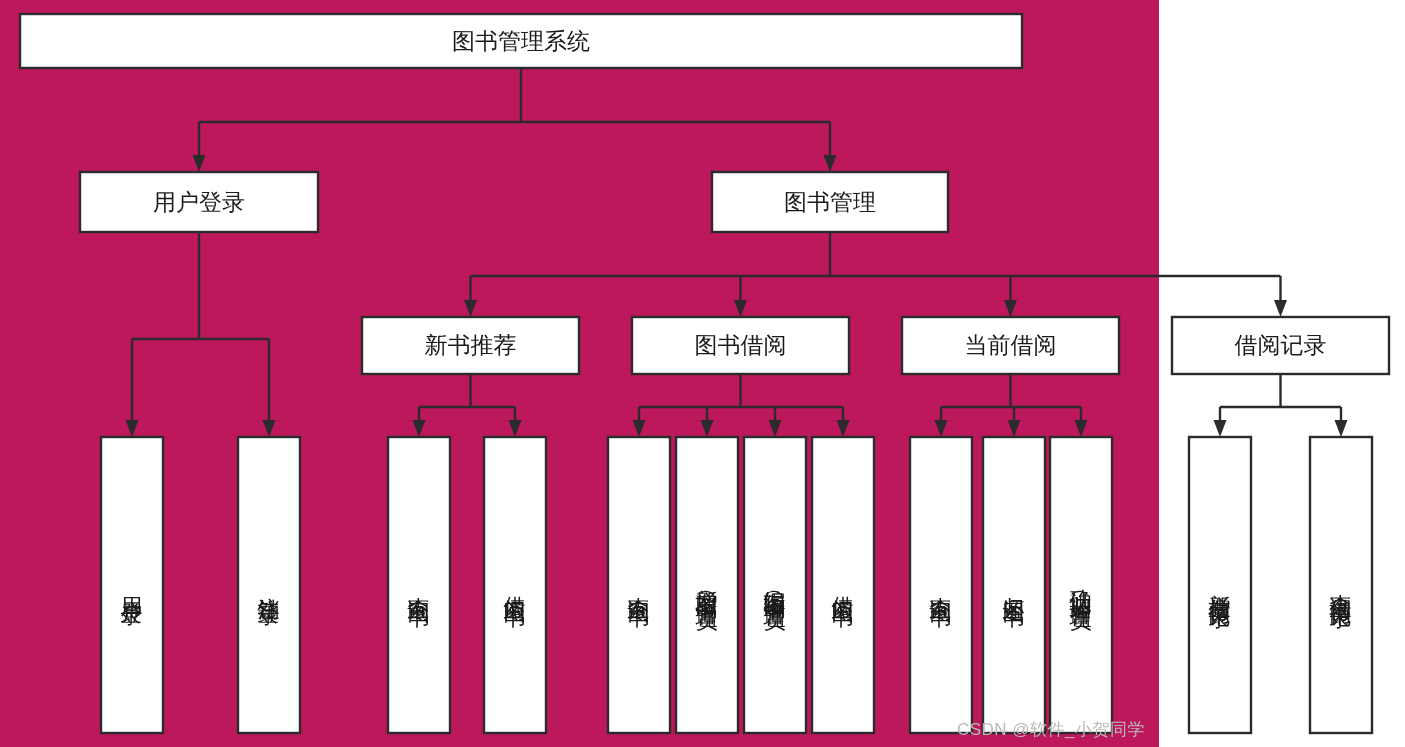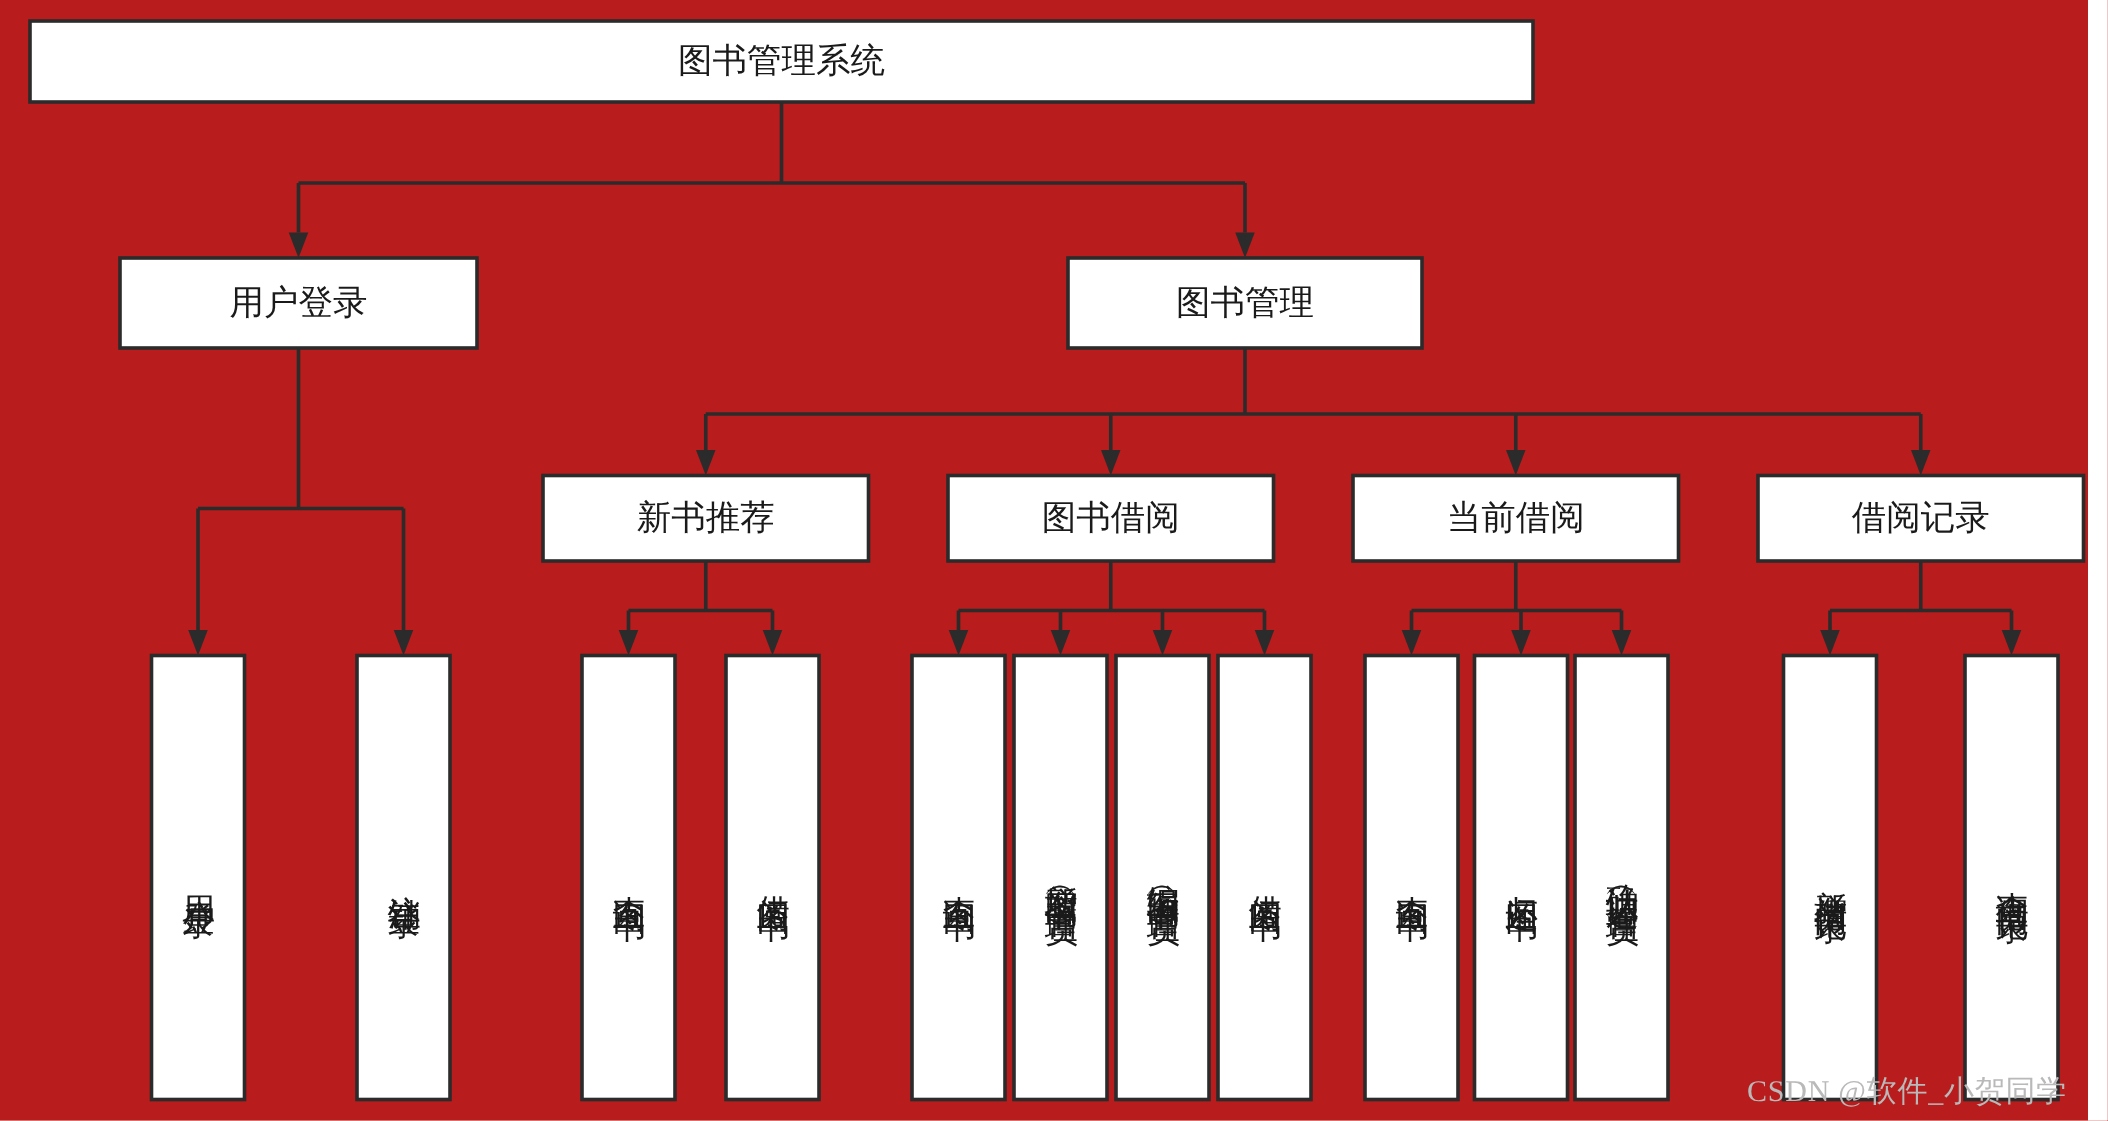--- a/index.html
+++ b/index.html
@@ -9,23 +9,23 @@
     background: #ffffff;
   }
   body {
     width: 1405px;
     height: 747px;
     font-family: "DejaVu Sans", "Liberation Sans", sans-serif;
     overflow: hidden;
   }
   #diagram-root {
     position: relative;
-    width: 1392px;
+    width: 1159px;
     height: 747px;
-    background: #b91c1c;
+    background: #be185d;
   }
   svg#flowchart {
     position: absolute;
     top: 0;
     left: 0;
     width: 1405px;
     height: 747px;
     display: block;
   }
   .node-rect {
@@ -57,22 +57,22 @@
     writing-mode: vertical-rl;
     text-orientation: upright;
     letter-spacing: 3px;
     dominant-baseline: central;
     text-anchor: middle;
   }
   .watermark {
     position: absolute;
     right: 14px;
     bottom: 6px;
-    font-family: Liberation Serif, serif;
-    font-size: 20px;
+    font-family: Liberation Sans, sans-serif;
+    font-size: 17px;
     color: #b9b9b9;
     white-space: nowrap;
     letter-spacing: 0.5px;
     user-select: none;
   }
 </style>
 </head>
 <body>
 
 <div id="diagram-root">

